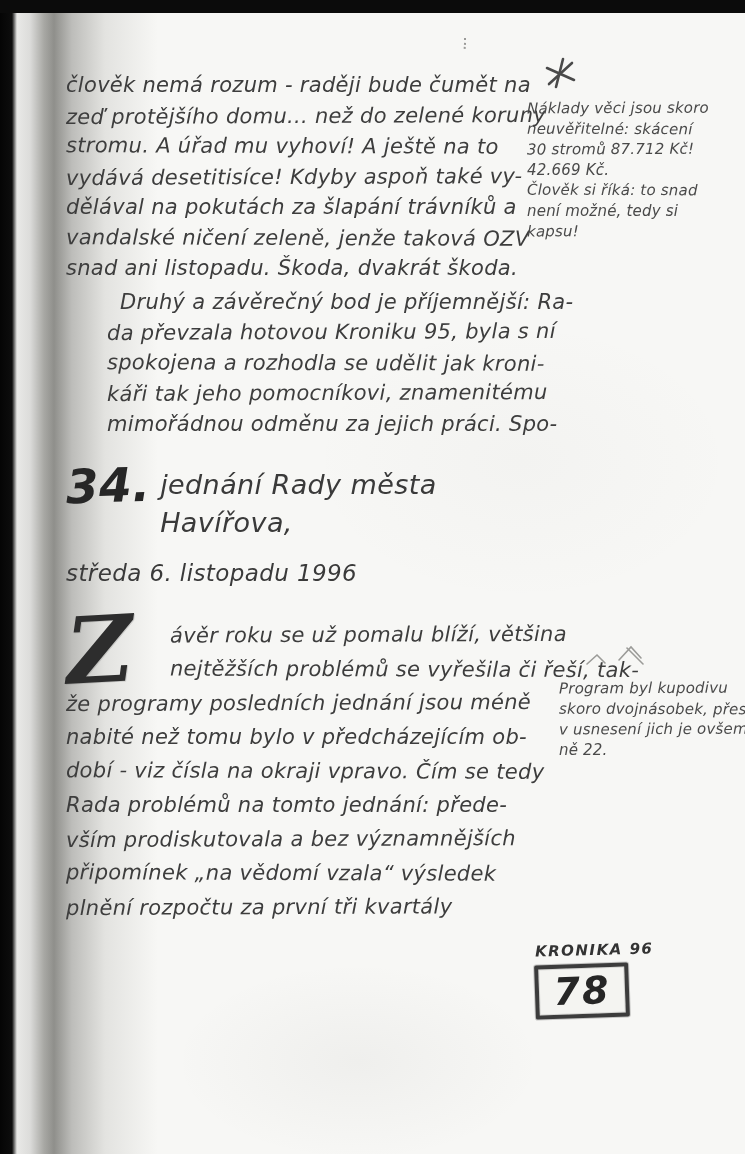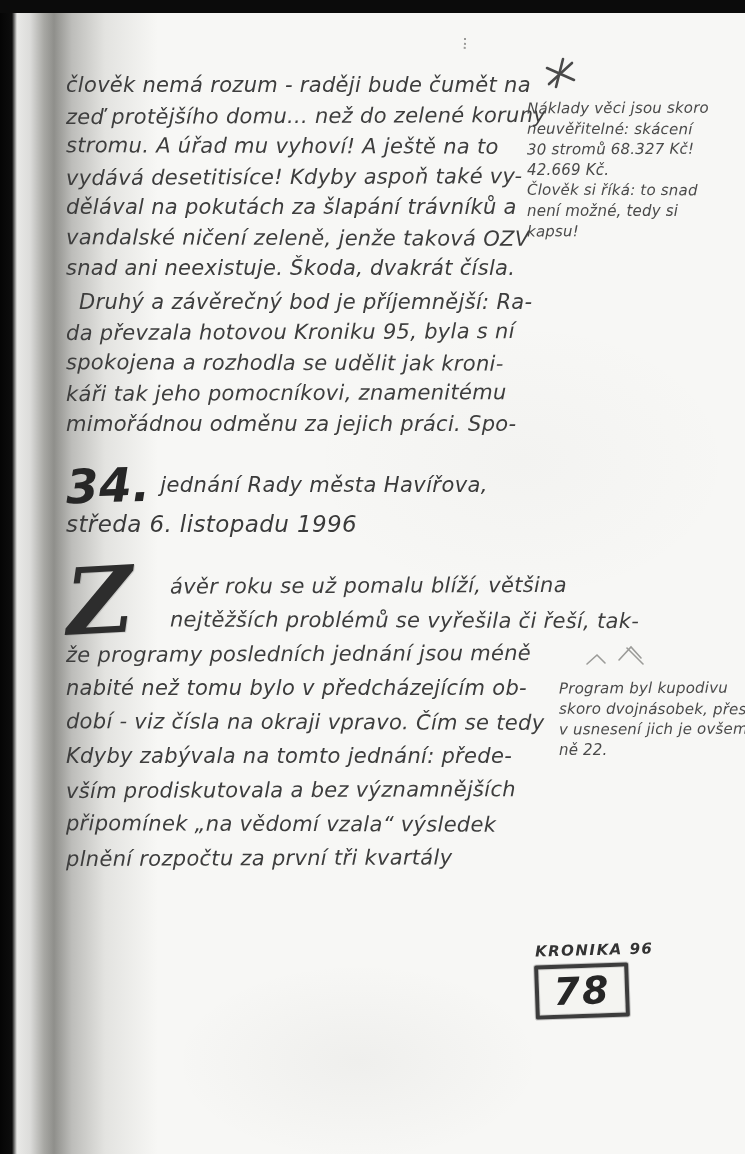--- a/index.html
+++ b/index.html
@@ -25,31 +25,31 @@
   .speck{position:absolute;left:464px;top:38px;width:3px;height:11px;
     border-left:2px dotted #9a9a98;transform:rotate(4deg);}
   
   .hand{font-style:italic;color:#3d3d3d;letter-spacing:0.3px;}
   .line{white-space:nowrap;}
   .line:nth-child(2n){transform:rotate(-0.25deg);}
   .line:nth-child(3n){transform:rotate(0.2deg);}
 
   .main-col{position:absolute;left:66px;top:70px;width:472px;}
   .para1 .line,.para2 .line{font-size:21px;line-height:30.5px;}
-  .para2{margin-top:3px;}
+  .para2{margin-top:3px;margin-left:41px;}
   .para2 .line:first-child{text-indent:13px;}
 
   .heading{margin-top:27px;color:#343434;}
   .heading-row{display:flex;align-items:flex-start;}
   .heading-number{
     font-size:47px;font-weight:bold;font-style:italic;line-height:40px;
     color:#262626;margin-right:10px;transform:rotate(-2deg);
   }
-  .heading-line1{font-size:21px;font-style:italic;line-height:38px;letter-spacing:0.4px;color:#3a3a3a;}
-  .heading-line2{font-size:23px;font-style:italic;margin-top:5px;letter-spacing:0.4px;color:#3a3a3a;}
+  .heading-line1{font-size:27px;font-style:italic;line-height:38px;letter-spacing:0.4px;color:#3a3a3a;}
+  .heading-line2{font-size:23px;font-style:italic;margin-top:18px;letter-spacing:0.4px;color:#3a3a3a;}
 
   .para3{margin-top:32px;}
   .para3 .line{font-size:21px;line-height:34px;}
   .dropcap{
     float:left;
     font-family:"DejaVu Serif", serif;font-weight:bold;
     font-size:92px;line-height:62px;
     width:104px;height:60px;
     color:#2d2d2d;transform:rotate(-3deg);
     text-shadow:1px 1px 0 #55555533;
@@ -91,21 +91,21 @@
 
   <div class="main-col">
 
     <div class="para1 hand">
       <div class="line">člověk nemá rozum - raději bude čumět na</div>
       <div class="line">zeď protějšího domu... než do zelené koruny</div>
       <div class="line">stromu. A úřad mu vyhoví! A ještě na to</div>
       <div class="line">vydává desetitisíce! Kdyby aspoň také vy-</div>
       <div class="line">dělával na pokutách za šlapání trávníků a</div>
       <div class="line">vandalské ničení zeleně, jenže taková OZV</div>
-      <div class="line">snad ani neexistuje. Škoda, dvakrát čísla.</div>
+      <div class="line">snad ani listopadu. Škoda, dvakrát škoda.</div>
     </div>
 
     <div class="para2 hand">
       <div class="line">Druhý a závěrečný bod je příjemnější: Ra-</div>
       <div class="line">da převzala hotovou Kroniku 95, byla s ní</div>
       <div class="line">spokojena a rozhodla se udělit jak kroni-</div>
       <div class="line">káři tak jeho pomocníkovi, znamenitému</div>
       <div class="line">mimořádnou odměnu za jejich práci. Spo-</div>
     </div>
 
@@ -117,41 +117,41 @@
       <div class="heading-line2 hand">středa 6. listopadu 1996</div>
     </div>
 
     <div class="para3 hand">
       <span class="dropcap">Z</span>
       <div class="line">ávěr roku se už pomalu blíží, většina</div>
       <div class="line">nejtěžších problémů se vyřešila či řeší, tak-</div>
       <div class="line">že programy posledních jednání jsou méně</div>
       <div class="line">nabité než tomu bylo v předcházejícím ob-</div>
       <div class="line">dobí - viz čísla na okraji vpravo. Čím se tedy</div>
-      <div class="line">Kdyby zabývala na tomto jednání: přede-</div>
+      <div class="line">Rada problémů na tomto jednání: přede-</div>
       <div class="line">vším prodiskutovala a bez významnějších</div>
       <div class="line">připomínek „na vědomí vzala“ výsledek</div>
       <div class="line">plnění rozpočtu za první tři kvartály</div>
     </div>
 
   </div>
 
   <div class="margin-note note1 hand">
     <span class="marker">
       <svg width="34" height="34" viewBox="0 0 34 34">
         <g stroke="#4a4a4a" stroke-width="2.6" stroke-linecap="round" fill="none">
           <path d="M20 3 L13 31"></path>
           <path d="M4 12 L31 24"></path>
           <path d="M29 7 L6 28"></path>
         </g>
       </svg>
     </span>
     <div class="line">Náklady věci jsou skoro</div>
     <div class="line">neuvěřitelné: skácení</div>
-    <div class="line">30 stromů 68.327 Kč!</div>
+    <div class="line">30 stromů 87.712 Kč!</div>
     <div class="line">42.669 Kč.</div>
     <div class="line">Člověk si říká: to snad</div>
     <div class="line">není možné, tedy si</div>
     <div class="line">kapsu!</div>
   </div>
 
   <div class="margin-note note2 hand">
     <span class="marker">
       <svg width="72" height="26" viewBox="0 0 72 26">
         <g stroke="#9b9b98" stroke-width="1.6" stroke-linecap="round" fill="none">

